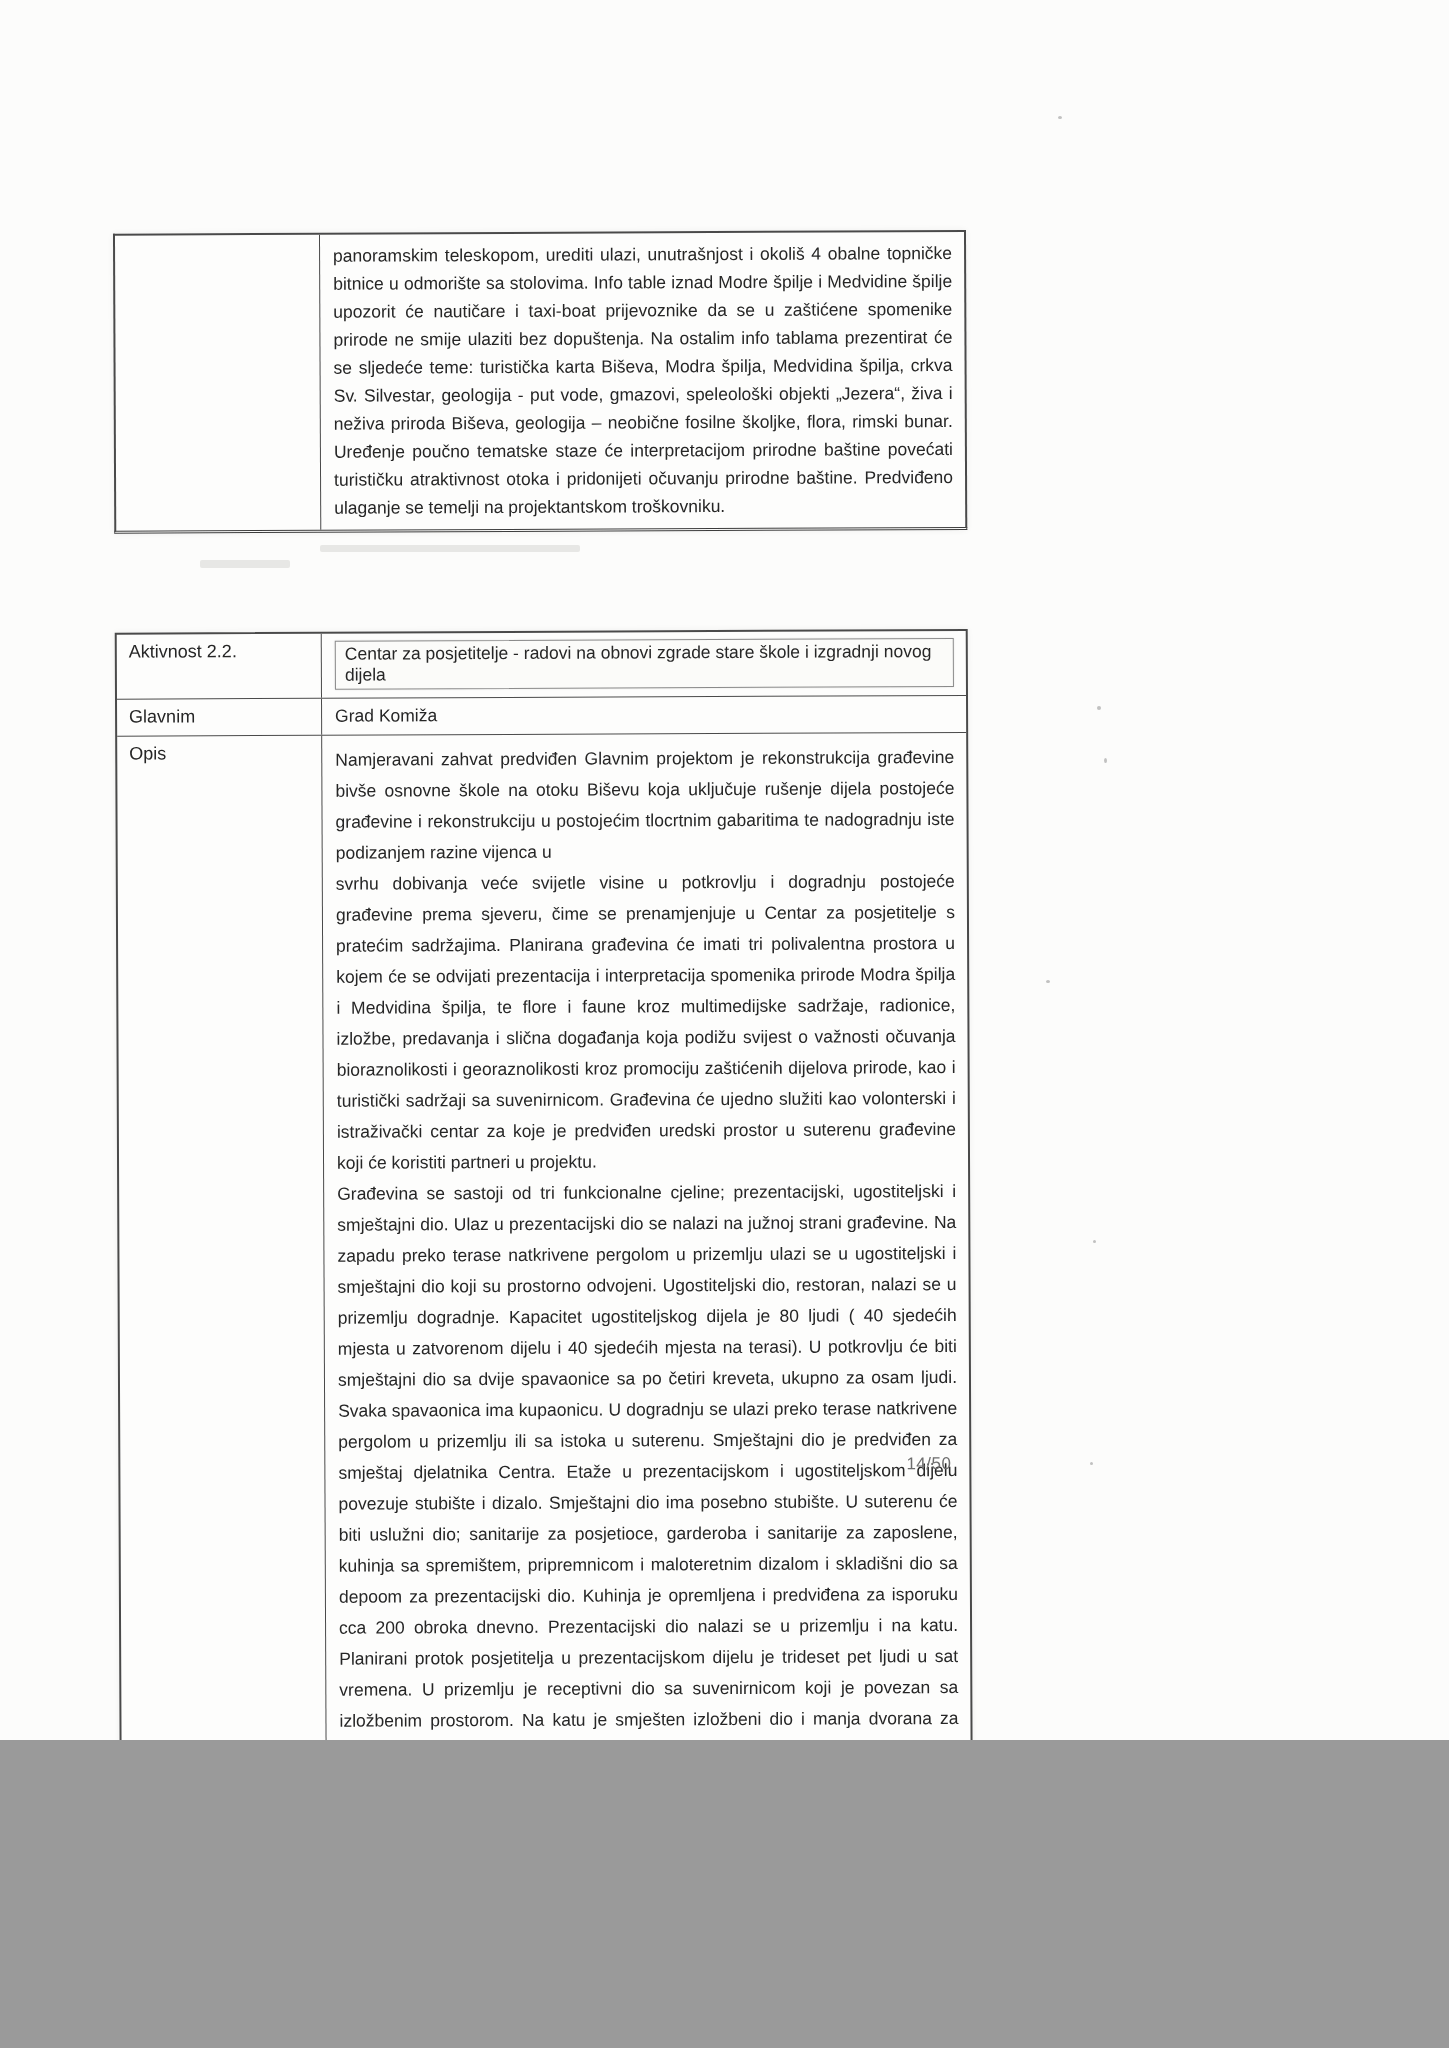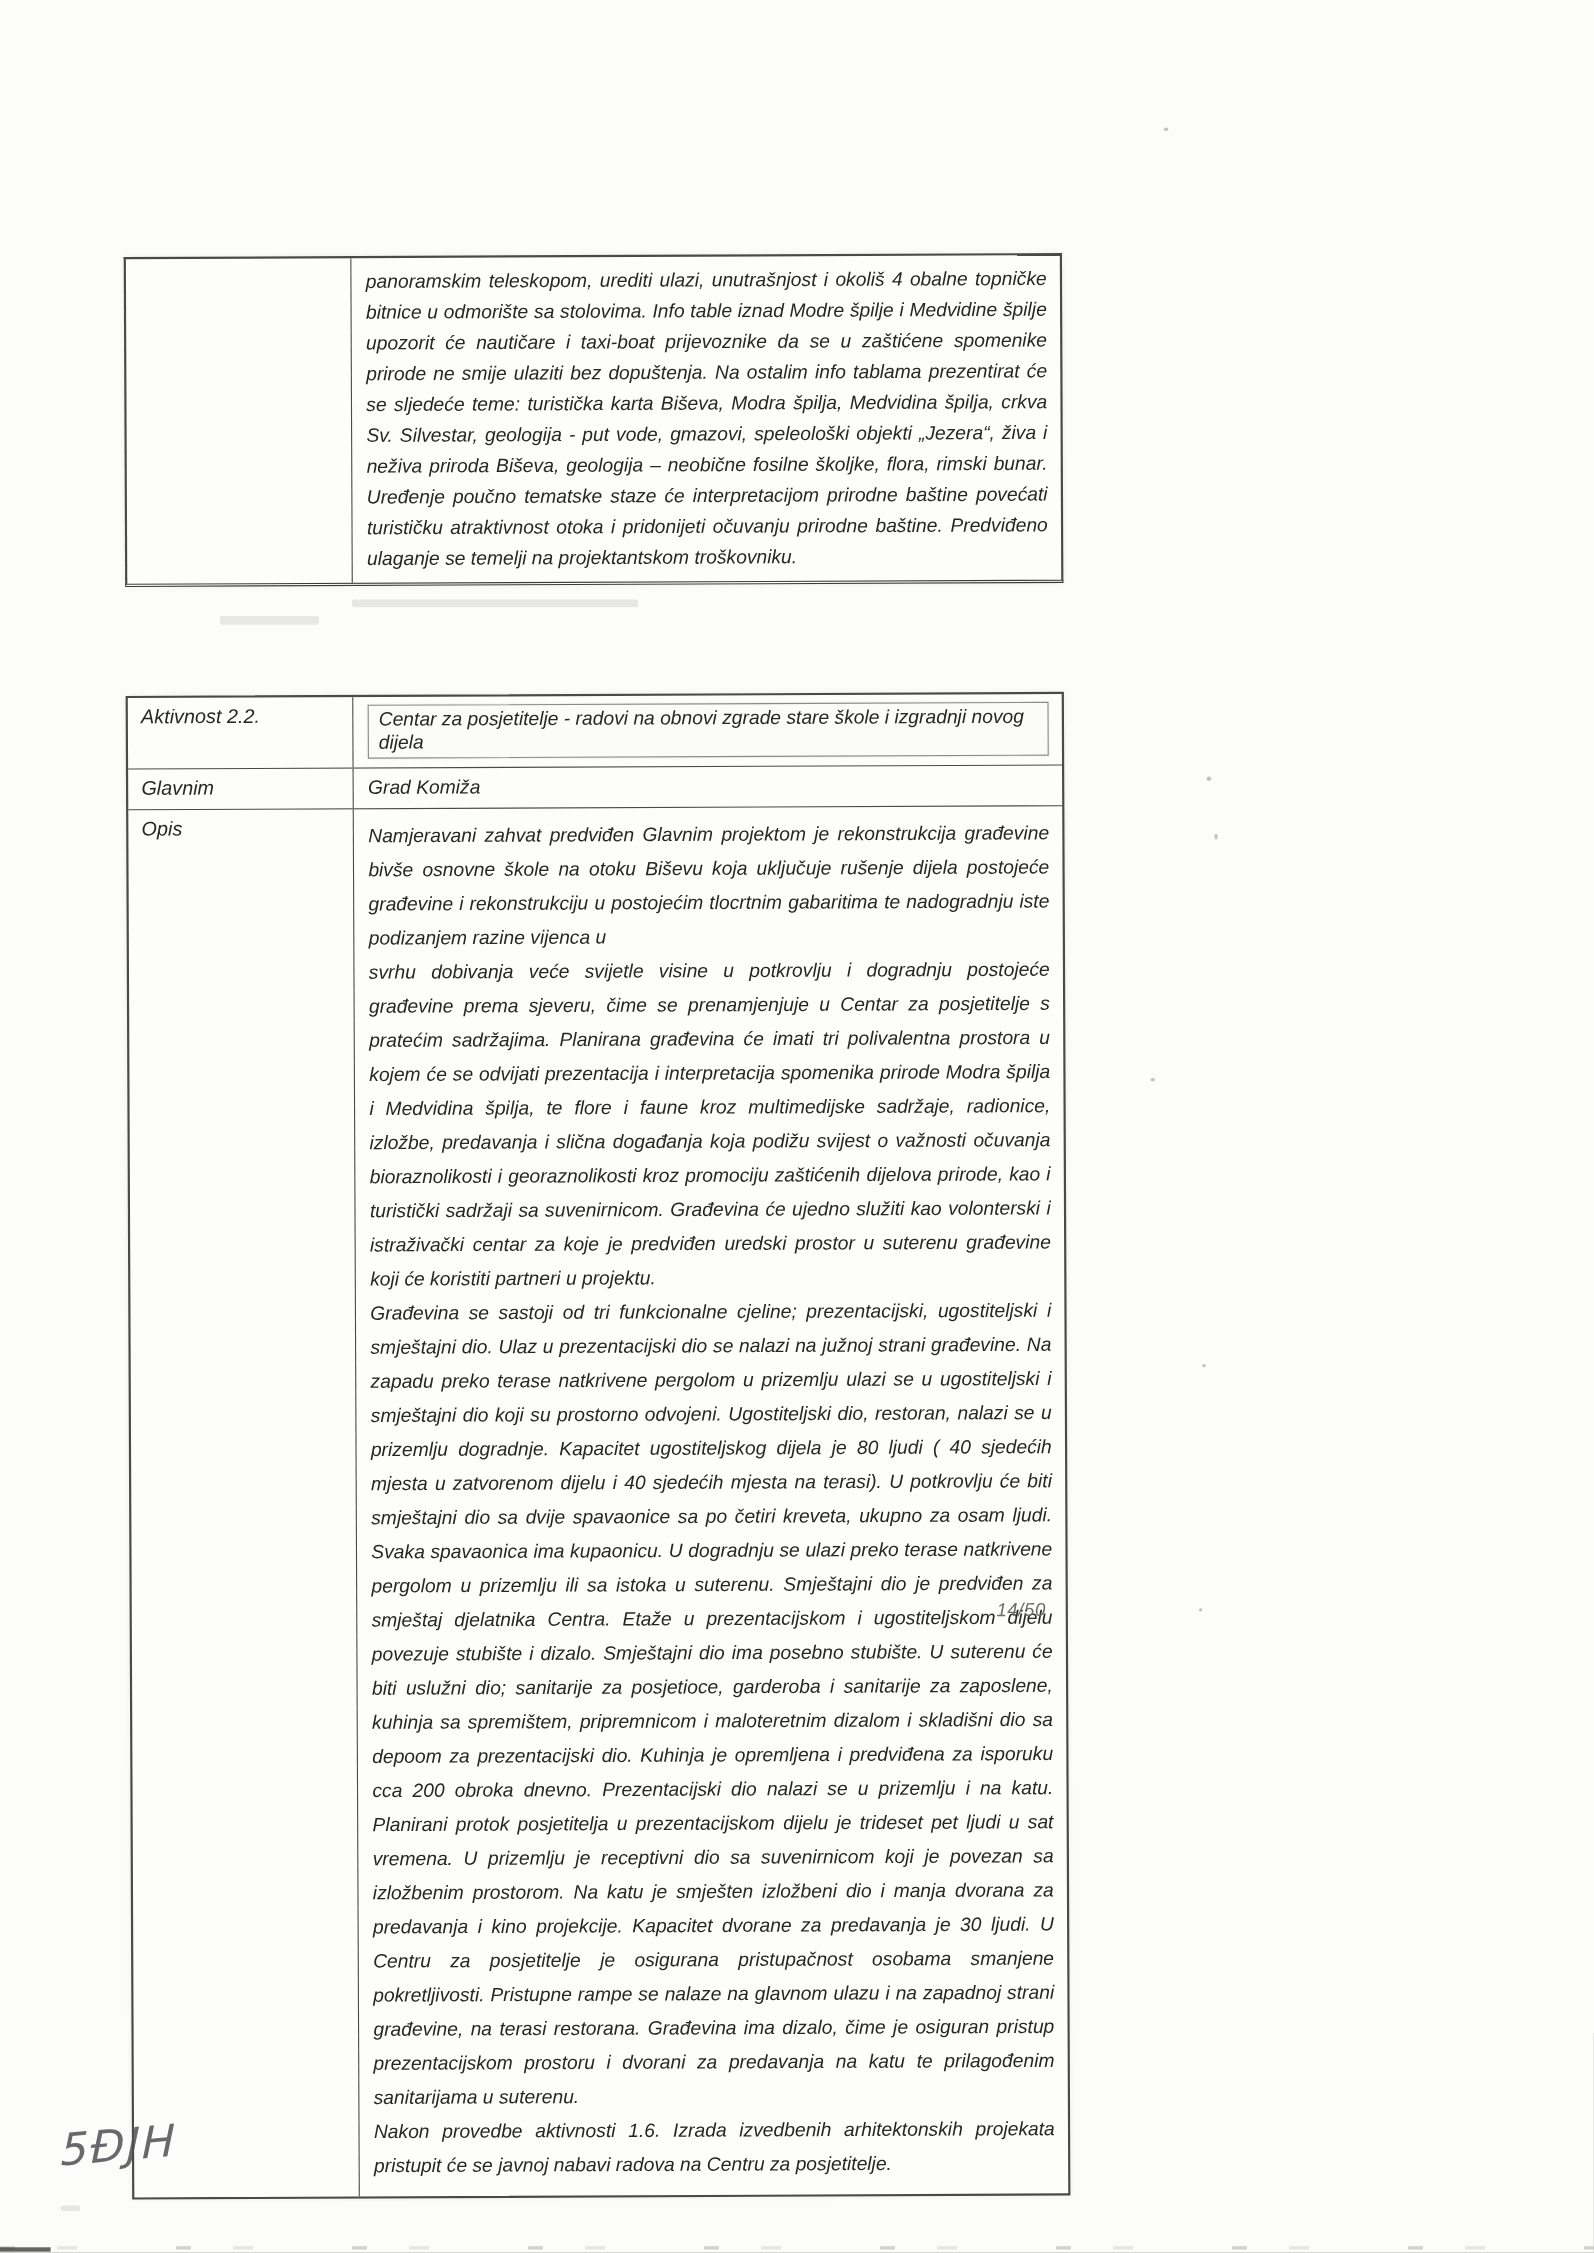--- a/index.html
+++ b/index.html
@@ -1,23 +1,22 @@
 <!DOCTYPE html>
 <html><head>
 <meta charset="utf-8">
 <style>
   html,body{margin:0;padding:0;background:#9a9a9a;}
   .page{
     position:relative;
-    width:1449px;height:2048px;
+    width:1449px;height:1740px;
     background:#fcfcfb;
     overflow:hidden;
     font-family:"Liberation Sans", sans-serif;
     color:#262626;
-    font-style:italic;
   }
   .scan-tilt{
     position:absolute;left:0;top:0;width:100%;height:100%;
     transform:rotate(-0.25deg);
     transform-origin:50% 40%;
   }
   
   .doc-table{
     position:absolute;
     left:115px;

